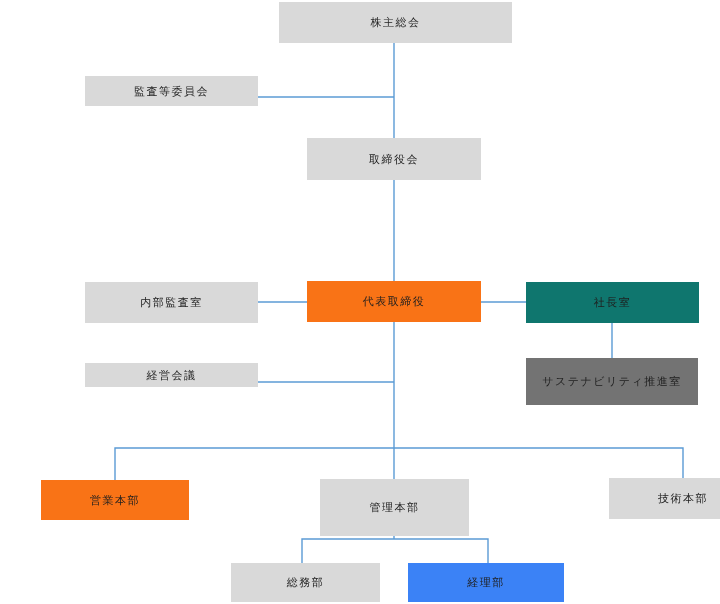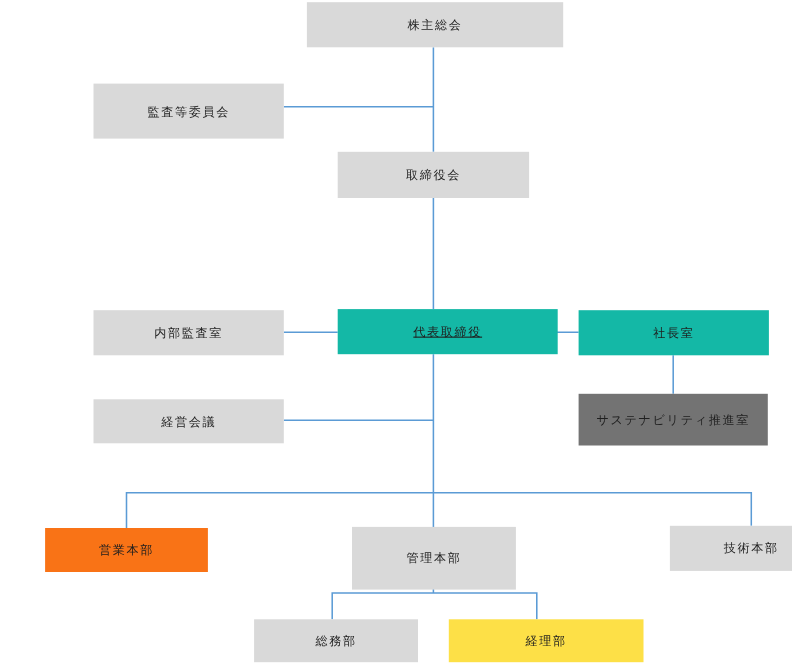--- a/index.html
+++ b/index.html
@@ -49,26 +49,26 @@
       <polyline points="573,323 573,358" fill="none" stroke="#5b9bd5" stroke-width="1.4"></polyline>
       <polyline points="355,322 355,448" fill="none" stroke="#5b9bd5" stroke-width="1.4"></polyline>
       <polyline points="219,382 355,382" fill="none" stroke="#5b9bd5" stroke-width="1.4"></polyline>
       <polyline points="76,480 76,448 644,448 644,478" fill="none" stroke="#5b9bd5" stroke-width="1.4"></polyline>
       <polyline points="355,448 355,479" fill="none" stroke="#5b9bd5" stroke-width="1.4"></polyline>
       <polyline points="355,520 355,539" fill="none" stroke="#5b9bd5" stroke-width="1.4"></polyline>
       <polyline points="263,563 263,539 449,539 449,563" fill="none" stroke="#5b9bd5" stroke-width="1.4"></polyline>
     </svg>
   <div>
       <div class="node" style="left: 240px; top: 2px; width: 233px; height: 41px; background: rgb(217, 217, 217); color: rgb(31, 31, 31);">株主総会</div>
-      <div class="node" style="left: 46px; top: 76px; width: 173px; height: 50px; background: rgb(217, 217, 217); color: rgb(31, 31, 31);">監査等委員会</div>
+      <div class="node" style="left: 46px; top: 76px; width: 173px; height: 30px; background: rgb(217, 217, 217); color: rgb(31, 31, 31);">監査等委員会</div>
       <div class="node" style="left: 268px; top: 138px; width: 174px; height: 42px; background: rgb(217, 217, 217); color: rgb(31, 31, 31);">取締役会</div>
       <div class="node" style="left: 46px; top: 282px; width: 173px; height: 41px; background: rgb(217, 217, 217); color: rgb(31, 31, 31);">内部監査室</div>
-      <div class="node" style="left: 268px; top: 281px; width: 200px; height: 41px; background: #14b8a6; color: rgb(31, 31, 31); text-decoration: underline;">代表取締役</div>
-      <div class="node" style="left: 487px; top: 282px; width: 173px; height: 41px; background: #14b8a6; color: rgb(31, 31, 31);">社長室</div>
-      <div class="node" style="left: 46px; top: 363px; width: 173px; height: 40px; background: rgb(217, 217, 217); color: rgb(31, 31, 31);">経営会議</div>
+      <div class="node" style="left: 268px; top: 281px; width: 174px; height: 41px; background: #f97316; color: rgb(31, 31, 31);">代表取締役</div>
+      <div class="node" style="left: 487px; top: 282px; width: 173px; height: 41px; background: #0f766e; color: rgb(31, 31, 31);">社長室</div>
+      <div class="node" style="left: 46px; top: 363px; width: 173px; height: 24px; background: rgb(217, 217, 217); color: rgb(31, 31, 31);">経営会議</div>
       <div class="node" style="left: 487px; top: 358px; width: 172px; height: 47px; background: #737373; color: rgb(31, 31, 31);">サステナビリティ推進室</div>
       <div class="node" style="left: 2px; top: 480px; width: 148px; height: 40px; background: #f97316; color: rgb(31, 31, 31);">営業本部</div>
       <div class="node" style="left: 281px; top: 479px; width: 149px; height: 57px; background: rgb(217, 217, 217); color: rgb(31, 31, 31);">管理本部</div>
       <div class="node" style="left: 570px; top: 478px; width: 148px; height: 41px; background: rgb(217, 217, 217); color: rgb(31, 31, 31);">技術本部</div>
       <div class="node" style="left: 192px; top: 563px; width: 149px; height: 39px; background: rgb(217, 217, 217); color: rgb(31, 31, 31);">総務部</div>
-      <div class="node" style="left: 369px; top: 563px; width: 177px; height: 39px; background: #fde047; color: rgb(31, 31, 31);">経理部</div>
+      <div class="node" style="left: 369px; top: 563px; width: 156px; height: 39px; background: #3b82f6; color: rgb(31, 31, 31);">経理部</div>
     </div>
 </div>
 
 </body></html>

